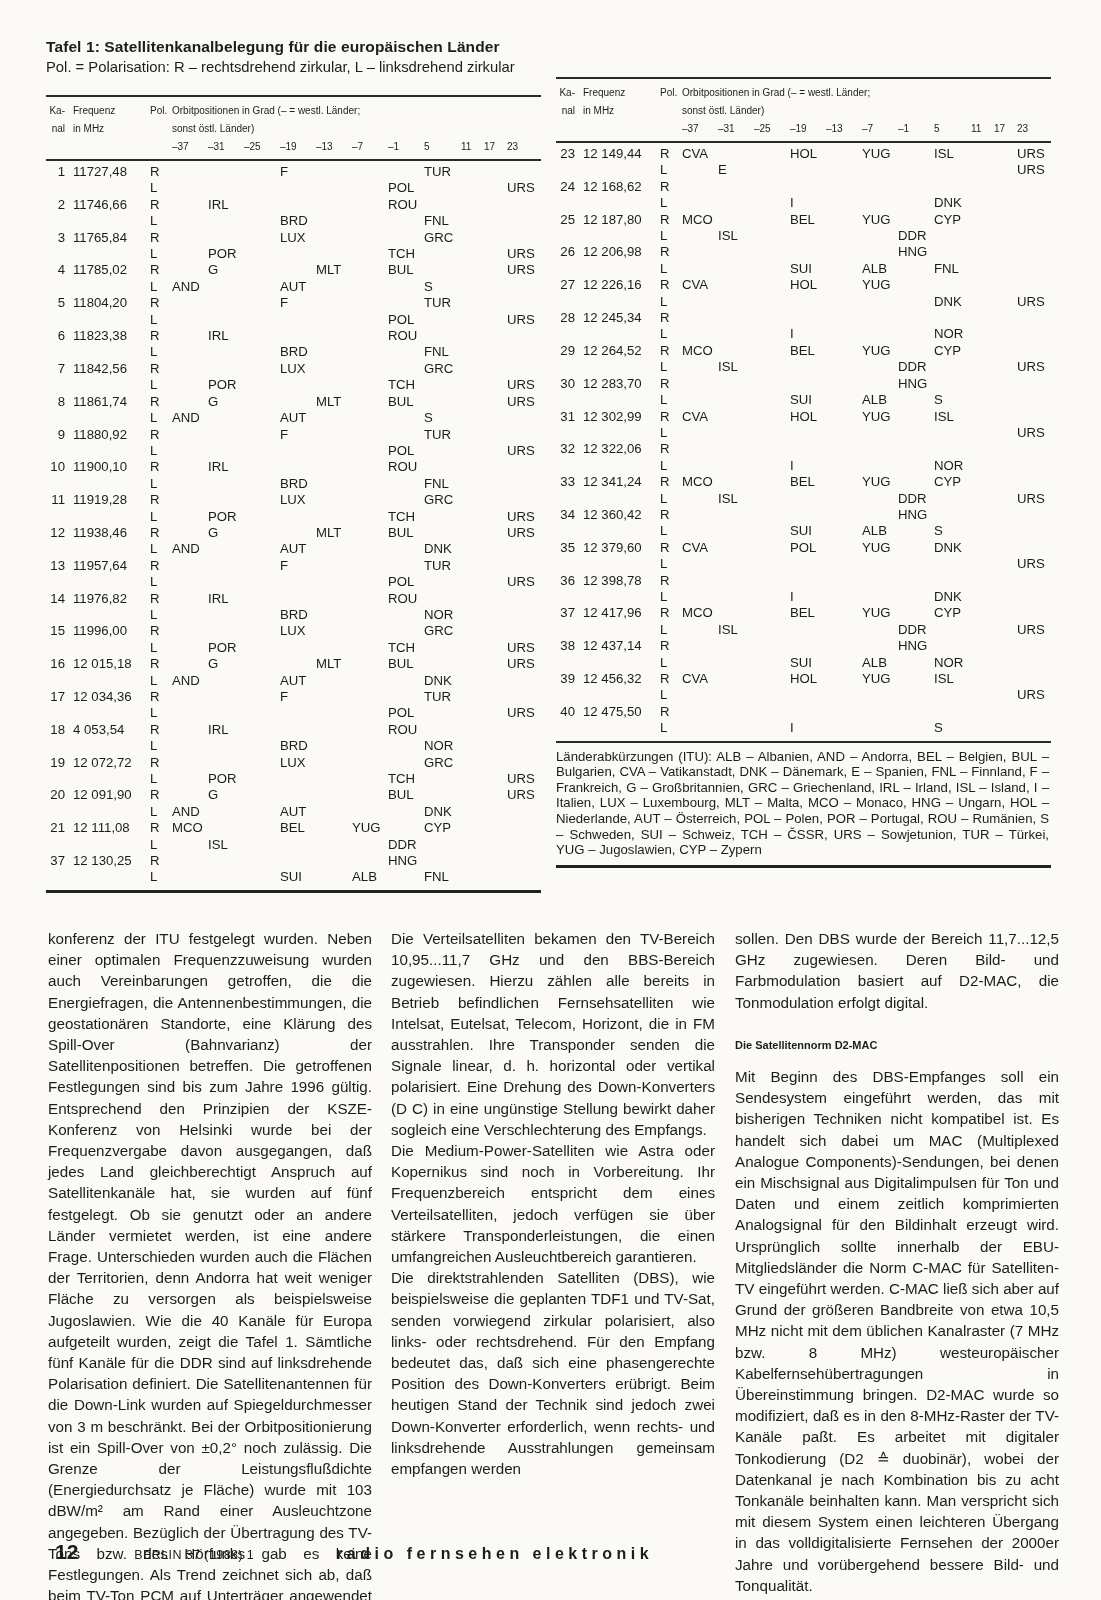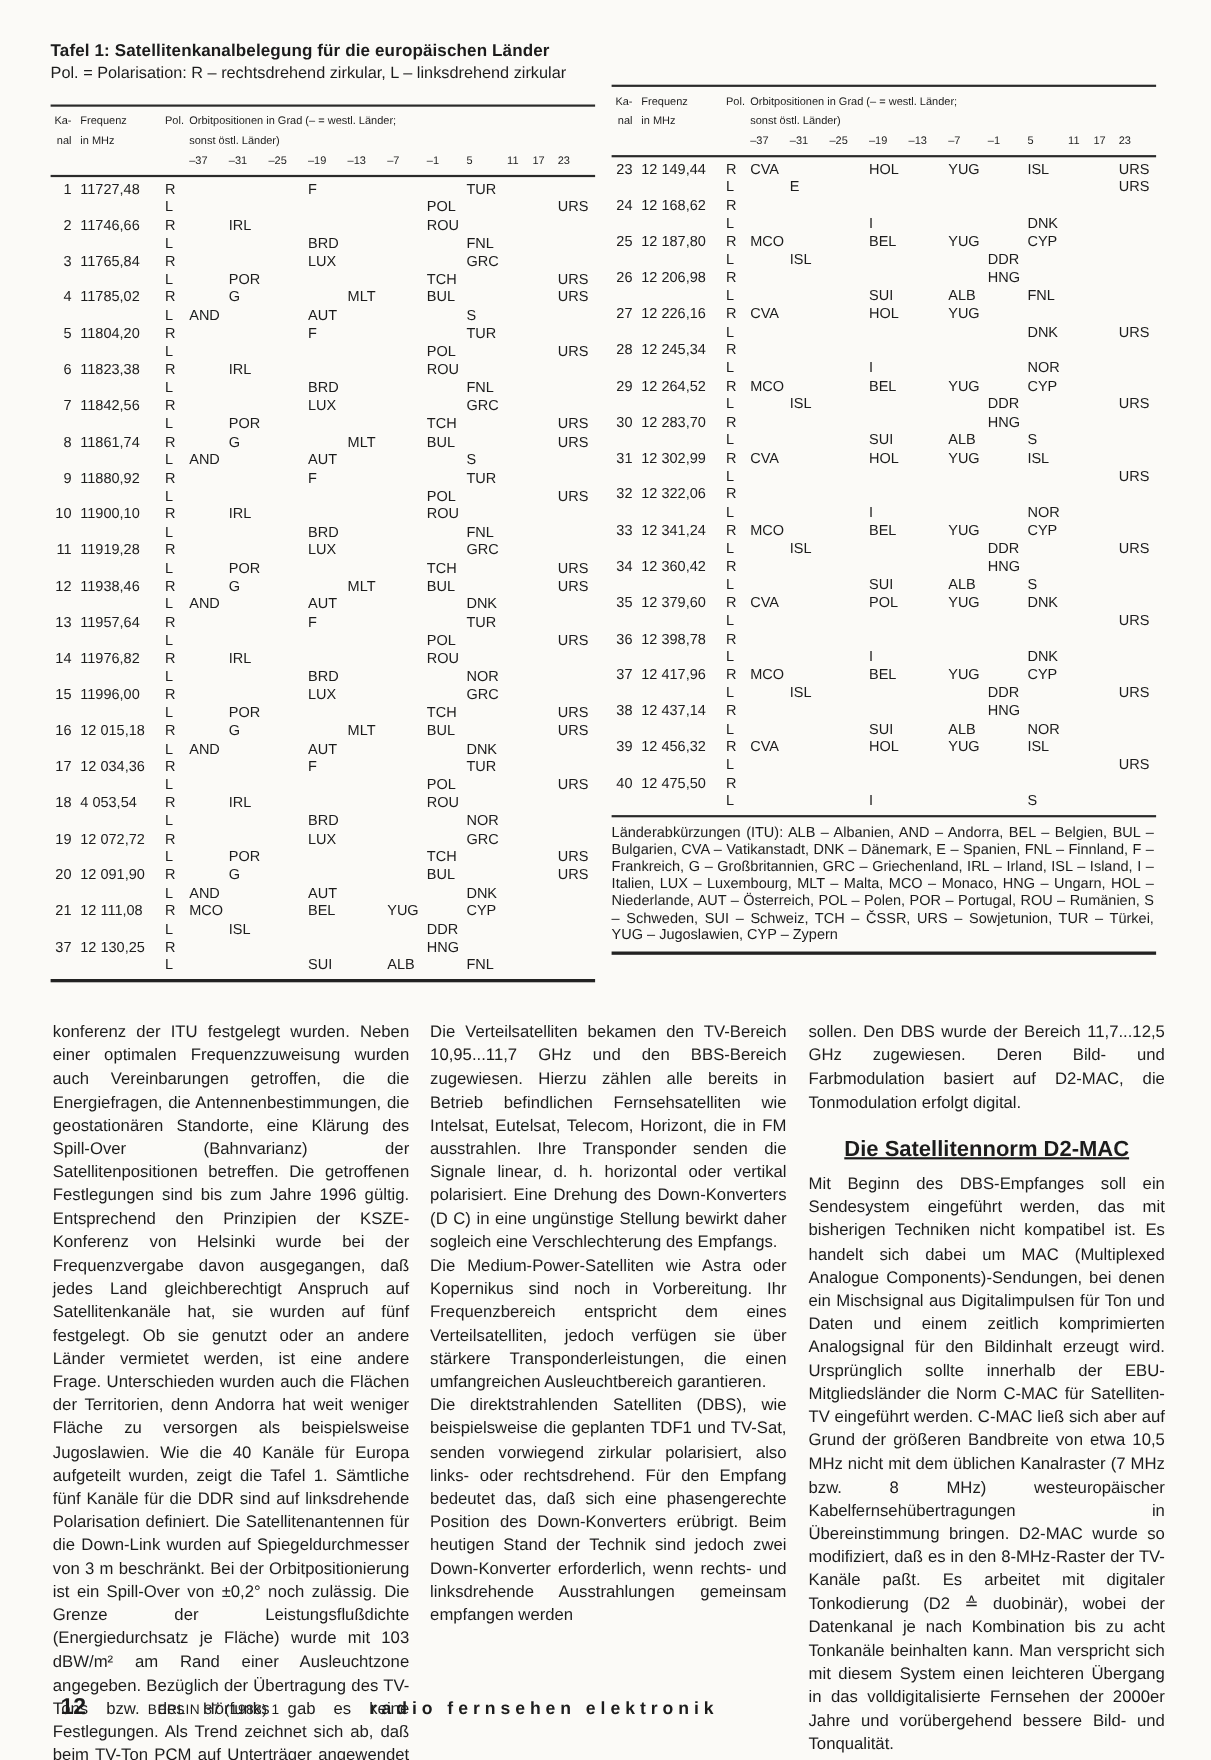--- a/index.html
+++ b/index.html
@@ -24,21 +24,21 @@
   .c-pol{padding-left:2px;}
   .c-pos{padding-left:0;}
   .footnote{font-size:13.2px;line-height:15.6px;text-align:justify;padding:6px 2px 7px 0;}
   
   .artcol{position:absolute;top:928px;width:324px;font-size:15.2px;line-height:21.2px;
           text-align:justify;hyphens:auto;-webkit-hyphens:auto;}
   .artcol-1{left:48px;}
   .artcol-2{left:391px;}
   .artcol-3{left:735px;}
   .art-p{margin:0;}
-  .art-h{margin:22px 0 10px 0;font-size:20px;font-weight:700;text-align:center;text-decoration:underline;}
+  .art-h{margin:22px 0 10px 0;font-size:11px;font-weight:700;text-align:left;}
   
   .footer{position:absolute;left:55px;top:1540px;width:990px;display:flex;align-items:baseline;}
   .page-num{font-size:21px;font-weight:700;}
   .issue{font-size:12.5px;margin-left:56px;letter-spacing:.4px;}
   .mag{font-size:16px;font-weight:700;letter-spacing:4.5px;margin-left:82px;}
 </style>
 </head>
 <body>
 
 <div class="page">

